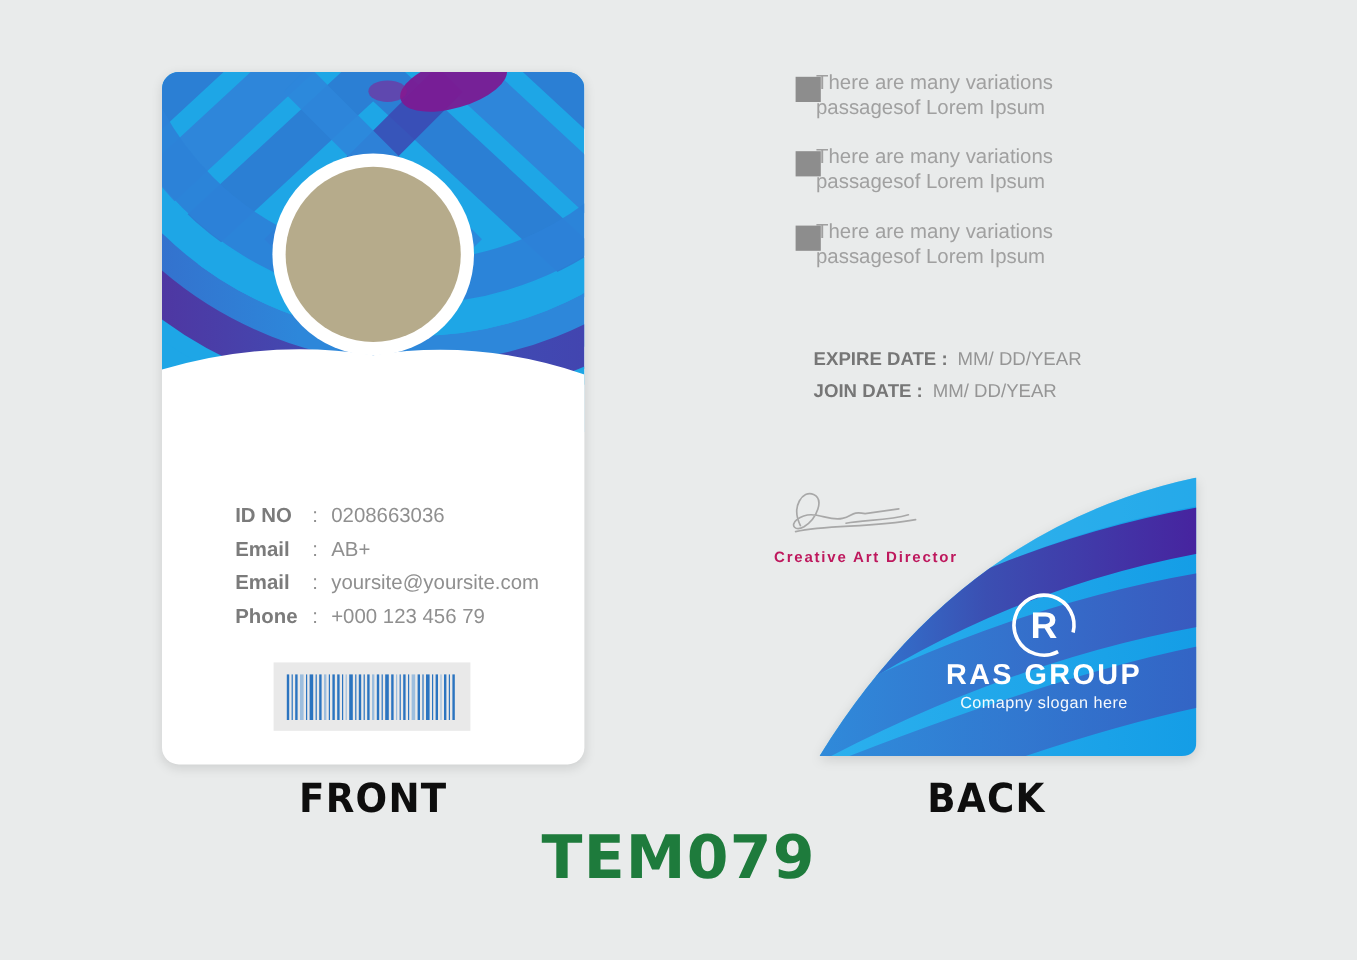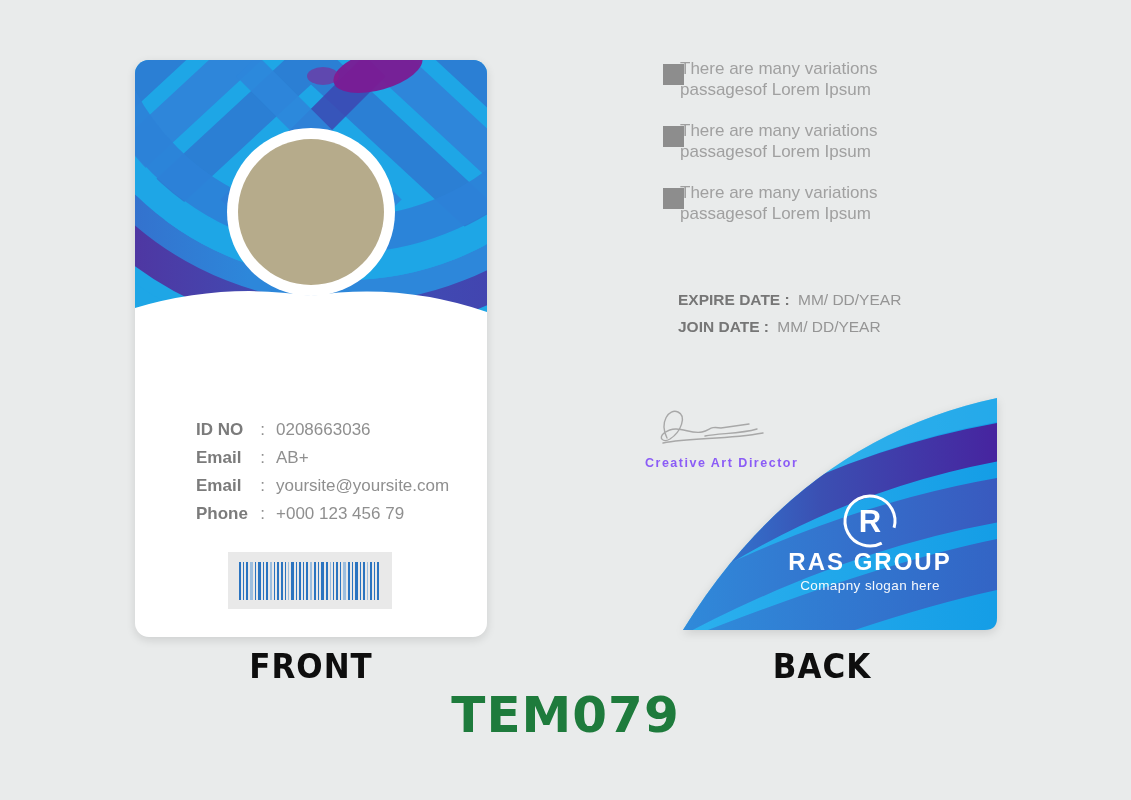--- a/index.html
+++ b/index.html
@@ -54,21 +54,21 @@
   .bullet-sq{
     position:absolute;left:3px;top:6px;width:21px;height:21px;background:#8d8d8d;
   }
   .bullet-text{margin-left:20px;font-size:17px;line-height:21px;color:#a0a0a0;}
   .dates{position:absolute;left:678px;top:291px;font-size:15.5px;}
   .date-row{height:27px;}
   .d-label{font-weight:bold;color:#767676;}
   .d-value{color:#959595;padding-left:4px;}
   .signature-block{position:absolute;left:645px;top:402px;width:180px;}
   .signature-caption{
-    font-size:12.5px;font-weight:bold;letter-spacing:1.5px;color:#8b5cf6;margin-top:2px;
+    font-size:12.5px;font-weight:bold;letter-spacing:1.5px;color:#be185d;margin-top:2px;
   }
   
   .back-corner-svg{position:absolute;left:640px;top:395px;filter:drop-shadow(0 3px 5px rgba(0,0,0,.12));}
   .back-corner-svg text{font-family:"Liberation Sans",sans-serif;fill:#ffffff;}
   .logo-r{font-size:31px;font-weight:bold;}
   .company-name{font-size:24px;font-weight:bold;letter-spacing:2px;}
   .company-slogan{font-size:13.5px;letter-spacing:.4px;opacity:.95;}
 </style>
 </head>
 <body>

